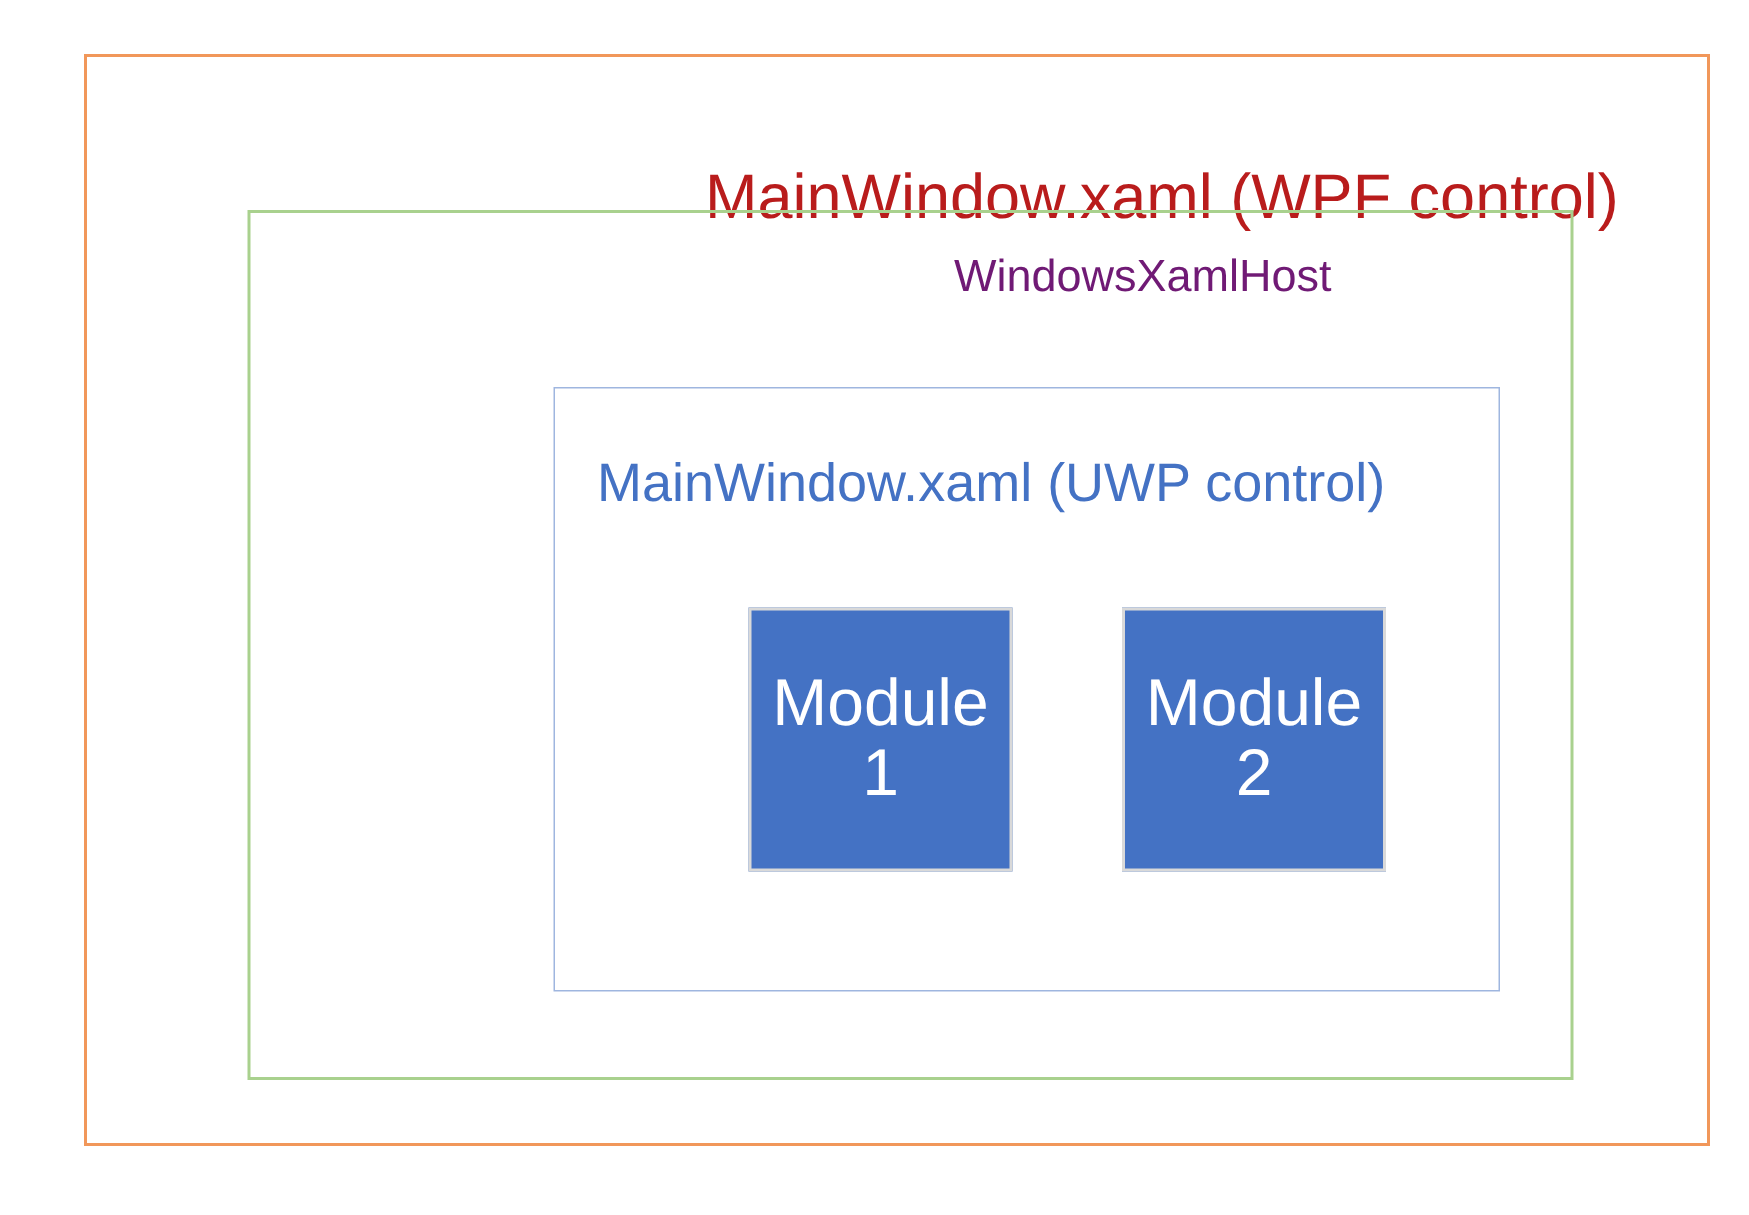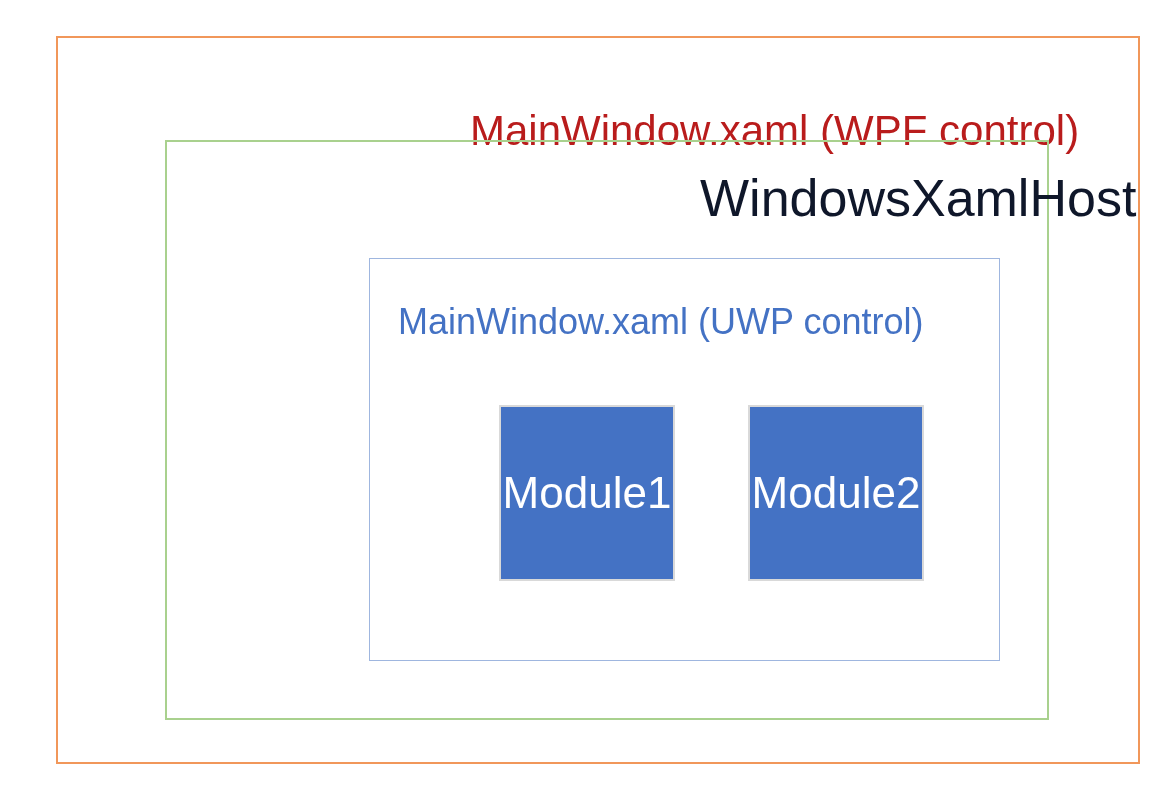--- a/index.html
+++ b/index.html
@@ -42,38 +42,38 @@
     white-space: nowrap;
     line-height: 1.2;
   }
   .title-outer {
     left: 470px; top: 62px;
     font-size: 42px;
     color: #b91c1c;
     margin-top: 44px;
   }
   .title-middle {
-    left: 700px; top: 167px;
-    font-size: 52px;
-    color: #0f172a;
+    left: 636px; top: 167px;
+    font-size: 30px;
+    color: #701a75;
   }
   .title-inner {
     left: 398px; top: 300px;
     font-size: 36px;
     color: #4472C4;
   }
 
   
   .module {
     width: 176px; height: 176px;
     background: #4472C4;
     border: 2px solid #D9D9D9;
     color: #FFFFFF;
     display: flex;
-    flex-direction: row;
+    flex-direction: column;
     align-items: center;
     justify-content: center;
     text-align: center;
     font-size: 44px;
     line-height: 1.06;
   }
   .module-1 { left: 499px; top: 405px; }
   .module-2 { left: 748px; top: 405px; }
   .module .line { display: block; }
 </style>

